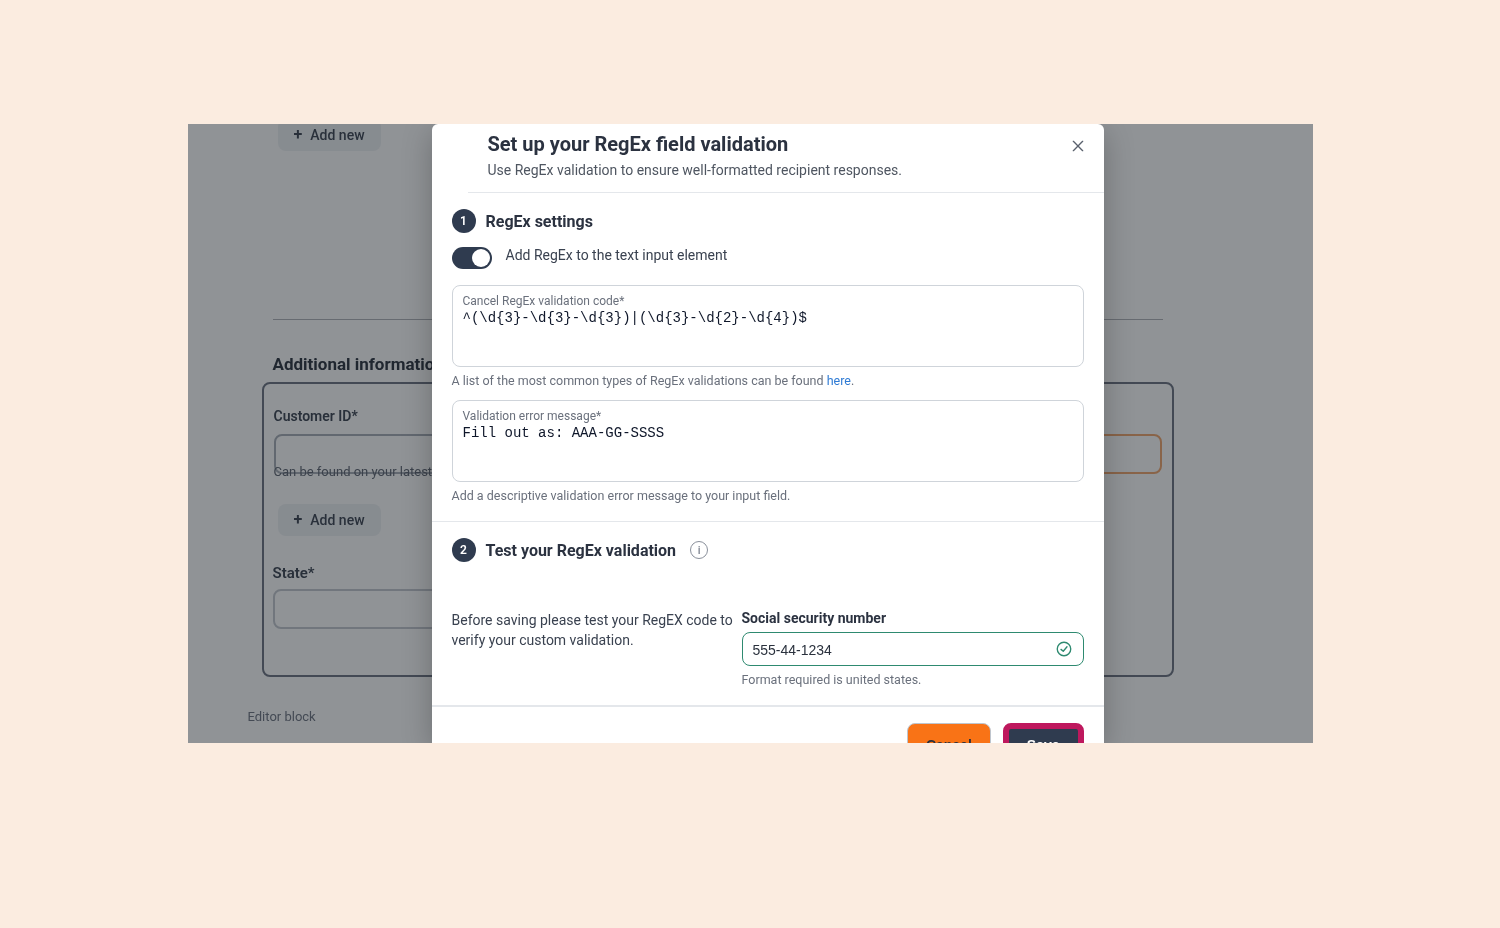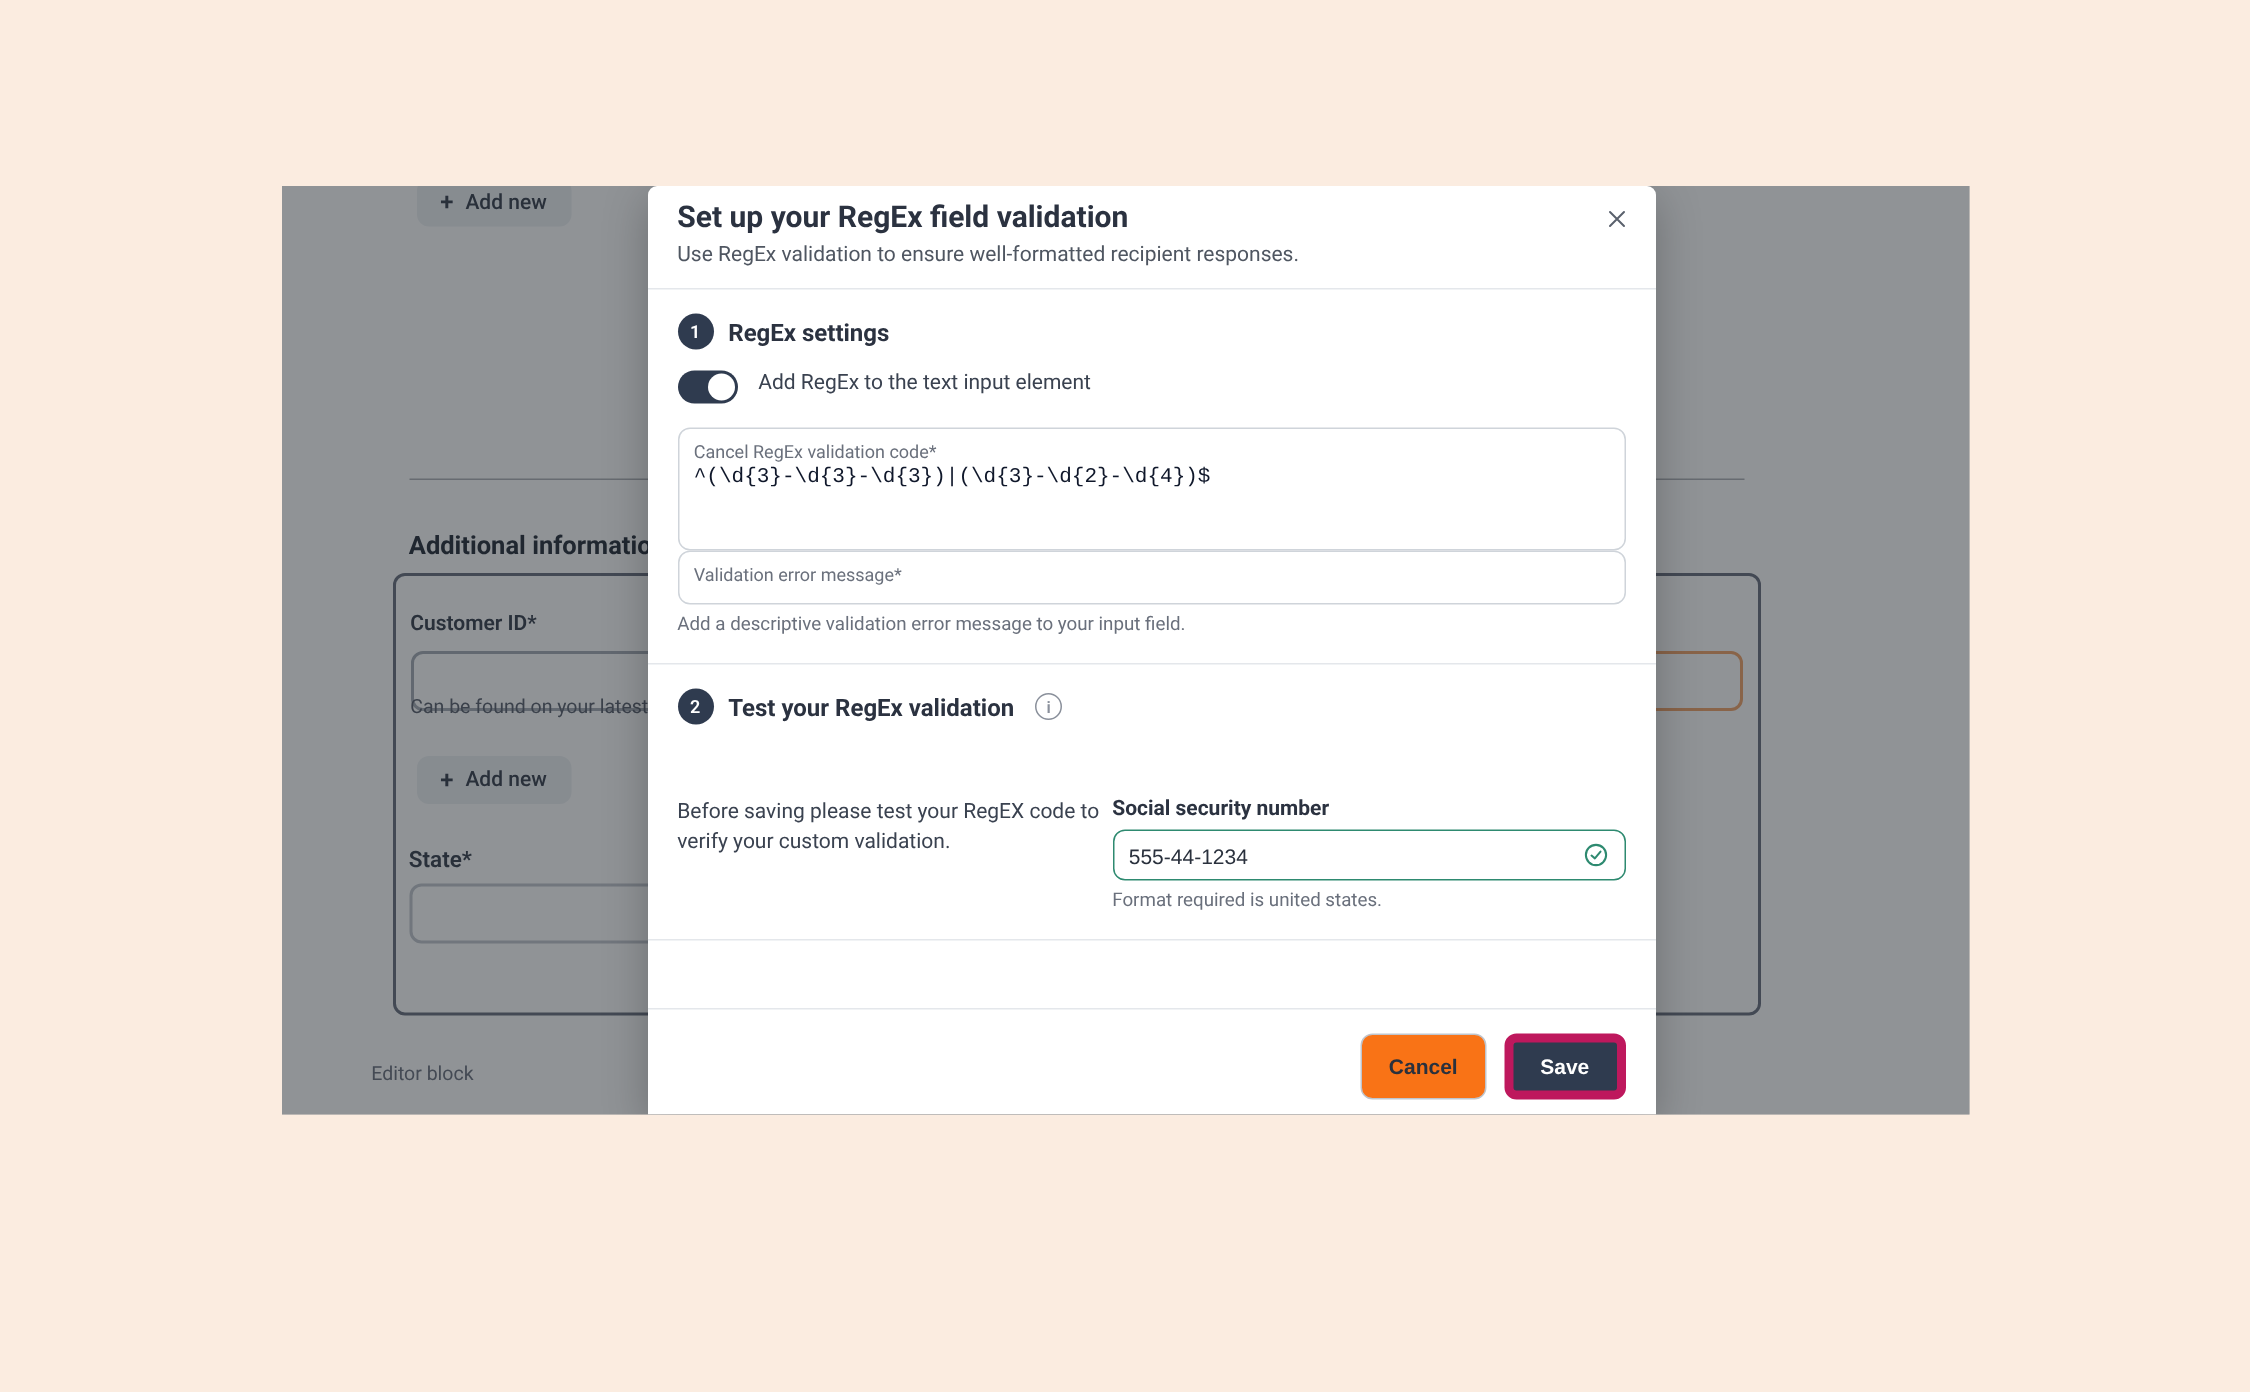--- a/index.html
+++ b/index.html
@@ -37,21 +37,21 @@
   .bg-state-label { position:absolute; left:25px; top:440px; font-size:15px; font-weight:600; color:#3a4250; }
   .bg-input-state { position:absolute; left:25px; right:480px; top:465px; height:40px; border:2px solid #c3c8cf; border-radius:8px; background:#fff; }
   .bg-editor-block { position:absolute; left:0px; top:585px; font-size:13px; color:#6d7380; }
 
   
   .modal {
     position:absolute; top:0; bottom:0; left:244px; width:672px;
     background:#fff; border-radius:6px 6px 0 0; box-shadow:0 8px 30px rgba(0,0,0,0.25);
     display:flex; flex-direction:column;
   }
-  .modal-header { padding:8px 20px 14px 20px; border-bottom:1px solid #e4e7eb; position:relative; }
+  .modal-header { padding:8px 20px 14px 20px; border-bottom:1px solid #e4e7eb; position:relative;margin-left:36px; }
   .modal-title { font-size:20px; font-weight:700; color:#2b3240; margin-bottom:6px; }
   .modal-sub   { font-size:14px; color:#4f5661; }
   .close-btn {
     position:absolute; top:10px; right:14px; width:24px; height:24px;
     display:flex; align-items:center; justify-content:center; cursor:pointer;
     color:#5a616d;
   }
   .close-btn svg { width:16px; height:16px; stroke:#5a616d; stroke-width:2; }
 
   .section { padding:16px 20px 18px 20px; border-bottom:1px solid #e4e7eb; }
@@ -163,23 +163,27 @@
         <div class="toggle">
           <div class="knob"></div>
         </div>
         <div class="toggle-label">Add RegEx to the text input element</div>
       </div>
 
       <div class="field">
         <span class="field-legend">Cancel RegEx validation code*</span>
         <textarea style="">^(\d{3}-\d{3}-\d{3})|(\d{3}-\d{2}-\d{4})$</textarea>
       </div>
+      <div class="helper">
+        <span>A list of the most common types of RegEx validations can be found </span><a href="#">here</a><span>.</span>
+      </div>
 
       <div class="field">
         <span class="field-legend">Validation error message*</span>
+        <textarea style="">Fill out as: AAA-GG-SSSS</textarea>
       </div>
       <div class="helper" style="margin-bottom:0">Add a descriptive validation error message to your input field.</div>
     </div>
 
     <div class="section">
       <div class="section-heading">
         <div class="step-badge">2</div>
         <div class="section-title">Test your RegEx validation</div>
         <div class="info-icon">i</div>
       </div>

